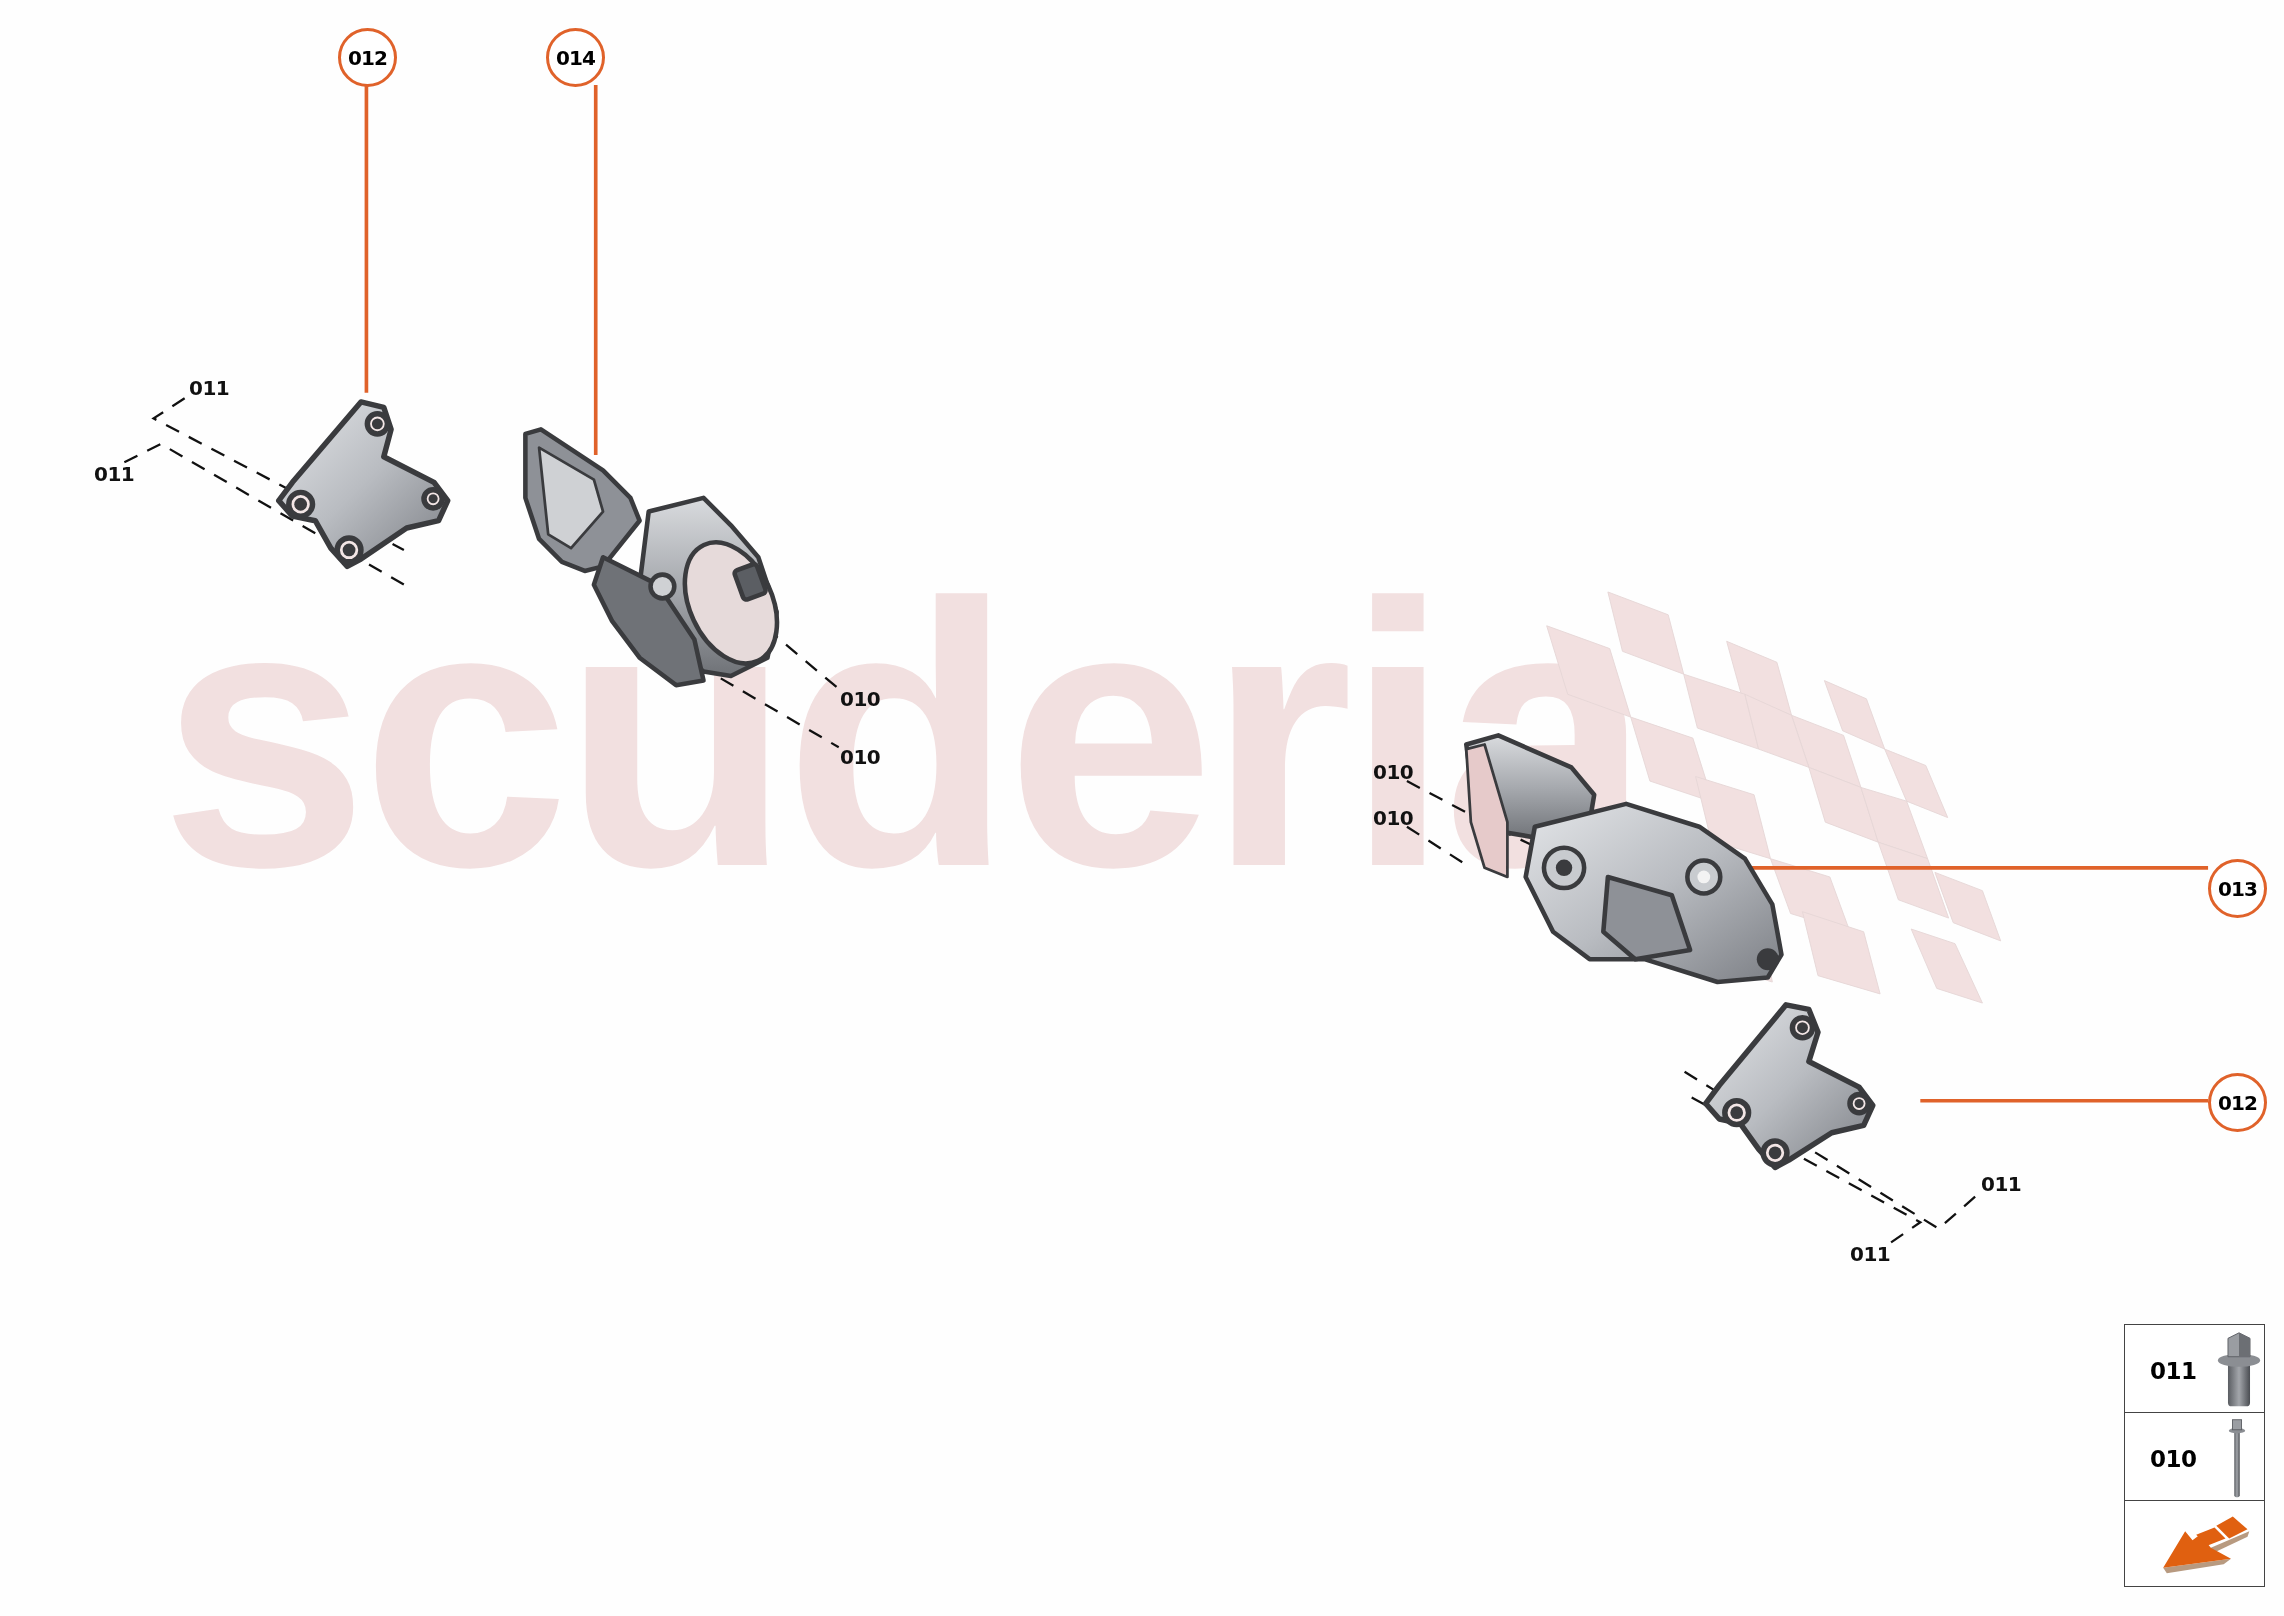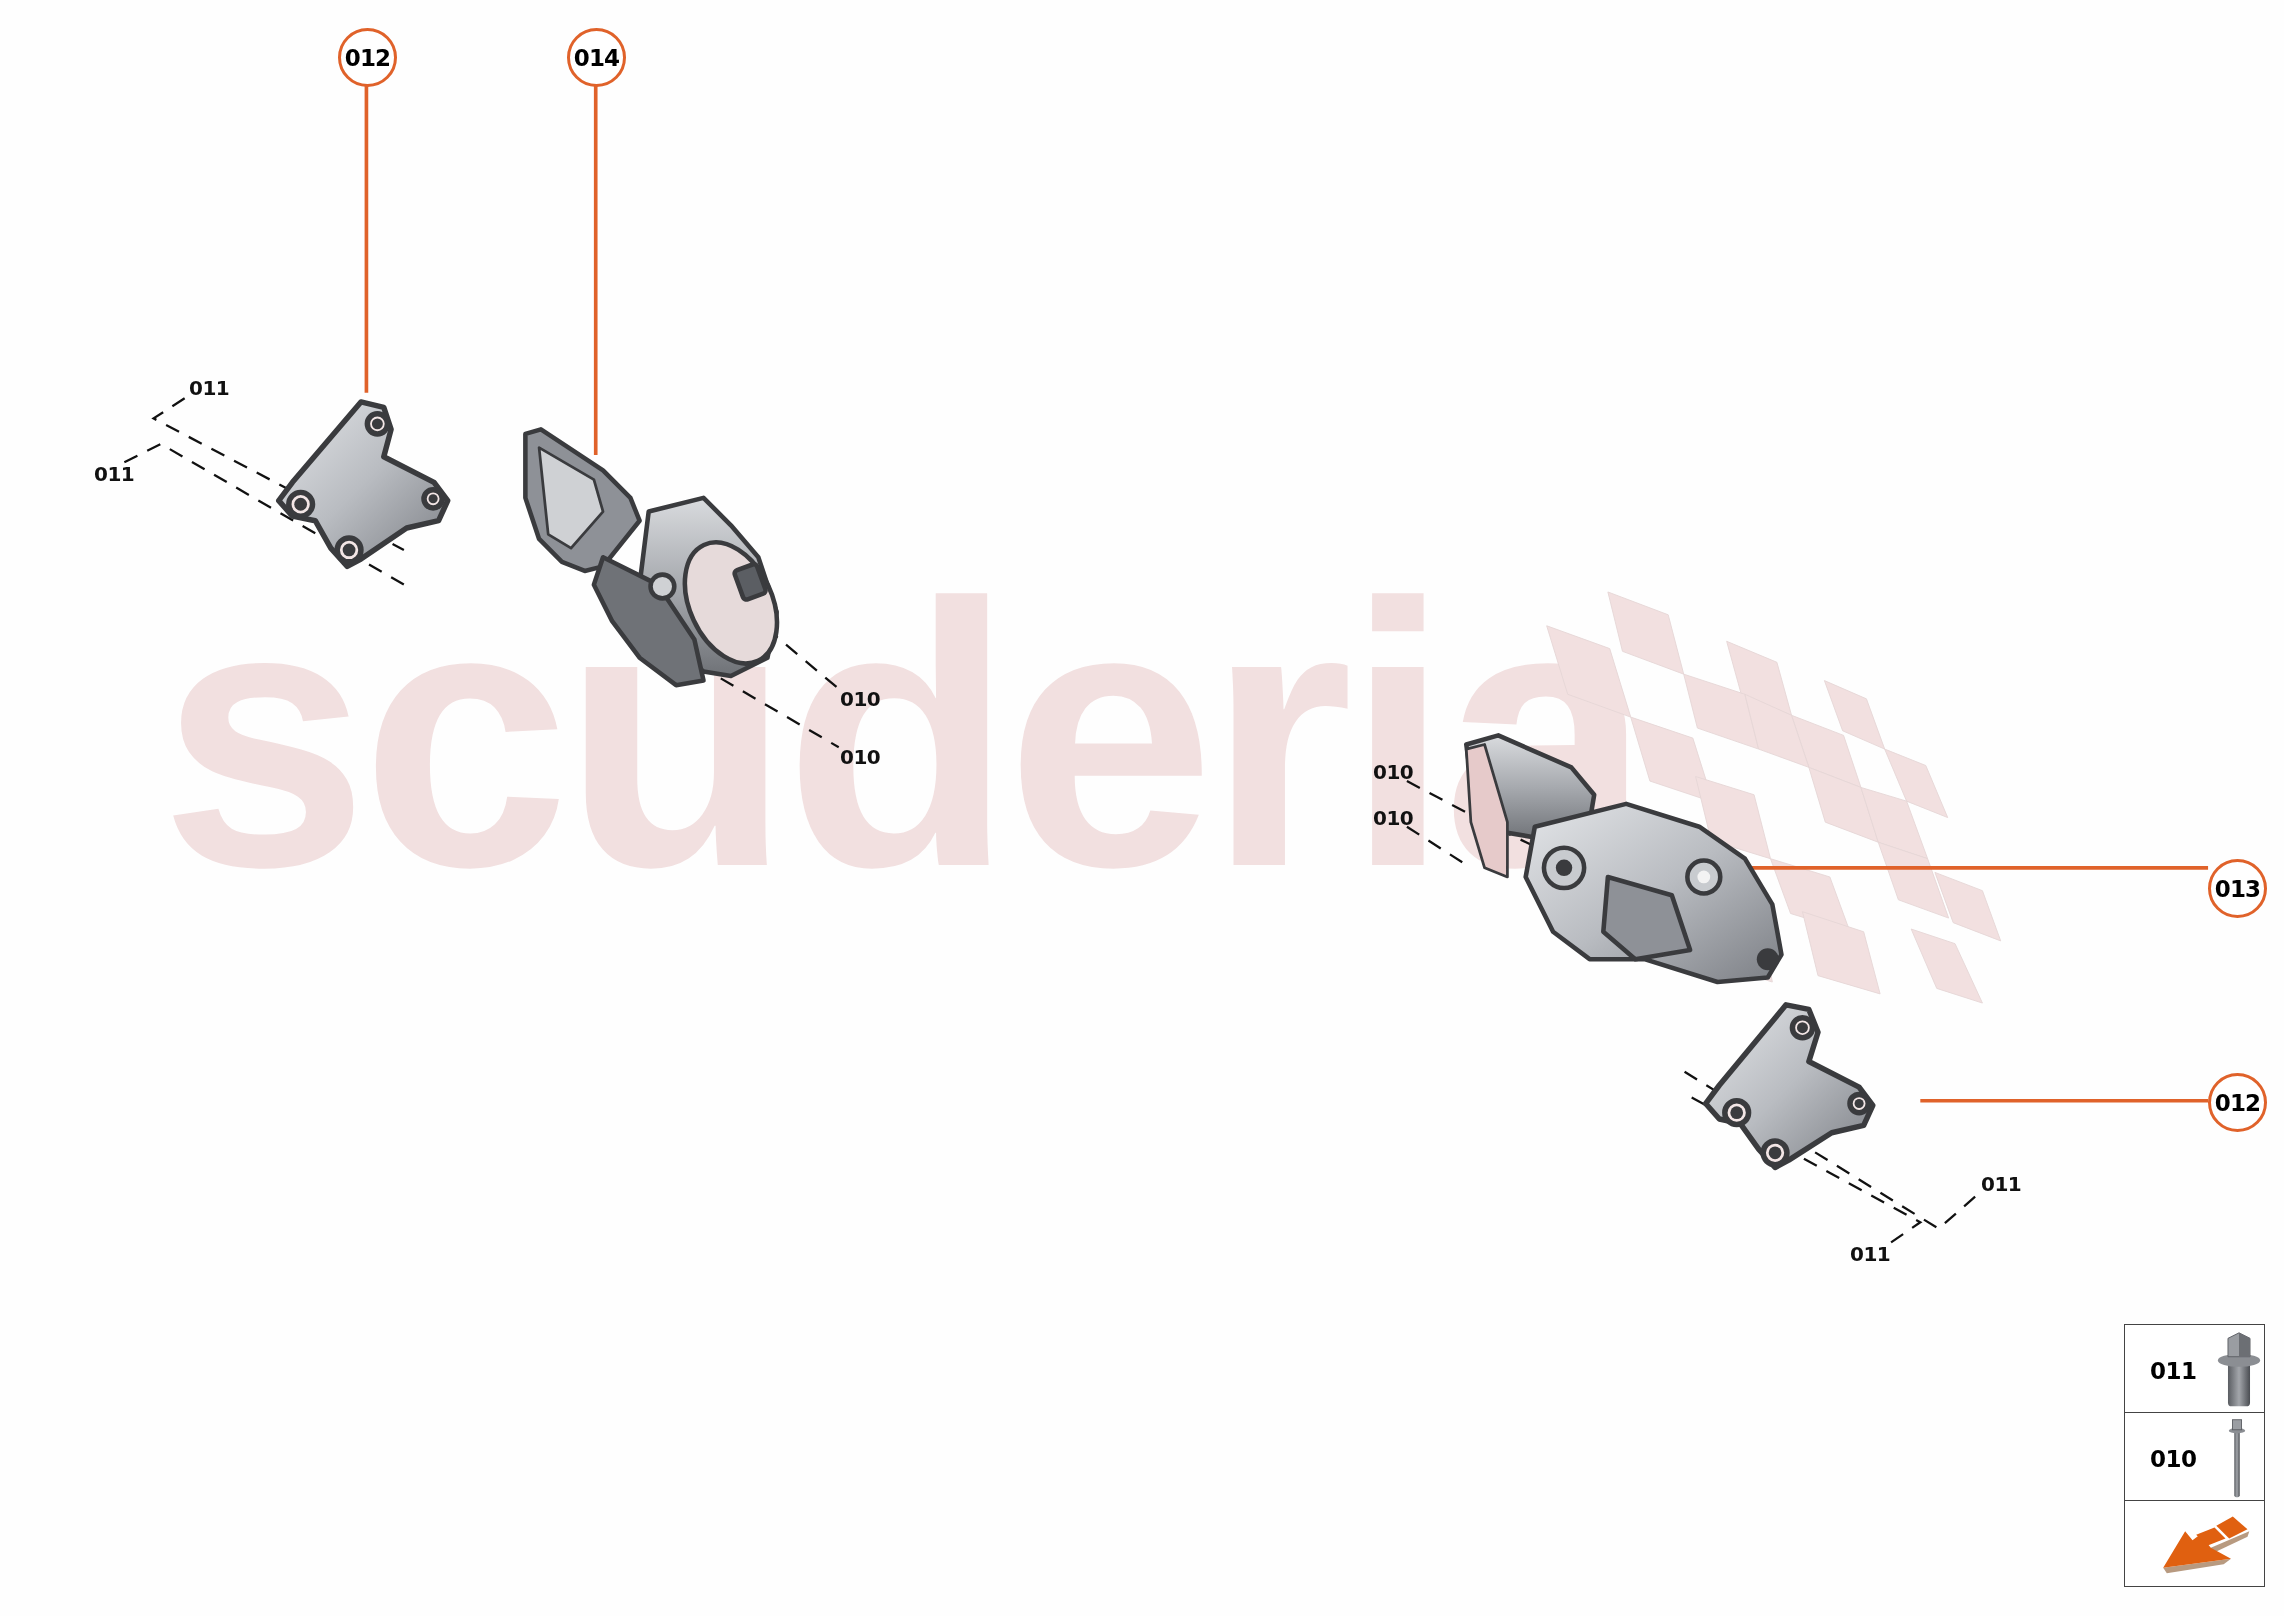--- a/index.html
+++ b/index.html
@@ -18,21 +18,21 @@
   .wm-small {
     position: absolute; left: 164px; top: 895px;
     font-family: "Liberation Sans", sans-serif; font-weight: 700;
     font-size: 101px; line-height: 1; letter-spacing: 117px;
     color: #f2e0e0; white-space: pre;
   }
   .callout {
     position: absolute; width: 53px; height: 53px; border-radius: 50%;
     border: 3.7px solid #e0622a; background: #fff;
     display: flex; align-items: center; justify-content: center;
-    font-size: 23px; font-weight: 700; color: #000; letter-spacing: -0.9px;
+    font-size: 20px; font-weight: 700; color: #000; letter-spacing: -0.9px;
     box-sizing: content-box; cursor: pointer;
   }
   .ref {
     position: absolute; font-size: 20px; font-weight: 700; color: #111;
     line-height: 1; letter-spacing: -0.5px;
   }
   .legend {
     position: absolute; left: 2124px; top: 1324px; width: 139px; height: 261px;
     border: 1.8px solid #444; background: #fff;
   }
@@ -155,21 +155,21 @@
     <circle cx="1901" cy="1218" r="13" fill="#f3e6e6"></circle>
     <circle cx="1901" cy="1218" r="7" fill="#3a3b3e" stroke="none"></circle>
     <circle cx="1943" cy="1262" r="13" fill="#f3e6e6"></circle>
     <circle cx="1943" cy="1262" r="7" fill="#3a3b3e" stroke="none"></circle>
   </g>
 </svg>
 
 <div class="callout" style="left:338px; top:28px;">
   <span>012</span>
 </div>
-<div class="callout" style="left:567px; top:28px;">
+<div class="callout" style="left:546px; top:28px;">
   <span>014</span>
 </div>
 <div class="callout" style="left:2208px; top:859px;">
   <span>013</span>
 </div>
 <div class="callout" style="left:2208px; top:1073px;">
   <span>012</span>
 </div>
 
 <span class="ref" style="left:189px; top:378px;">011</span>

